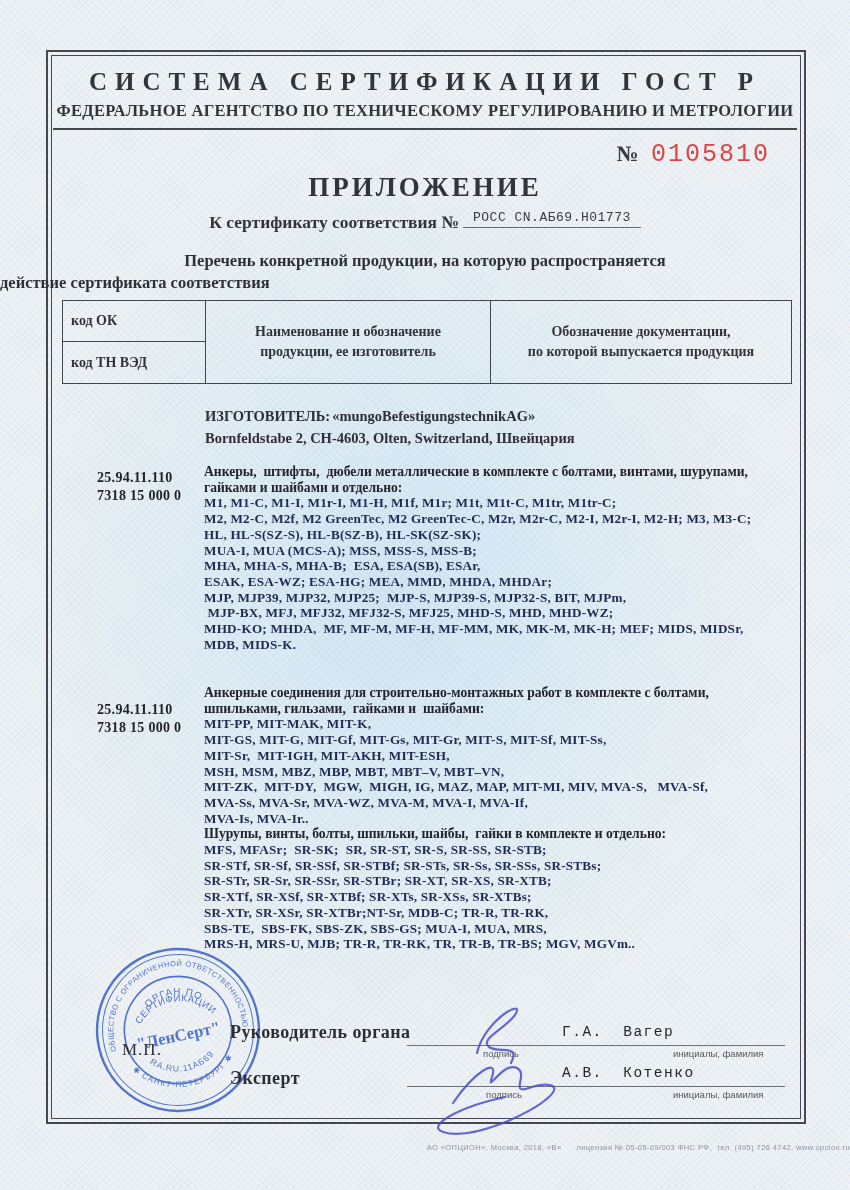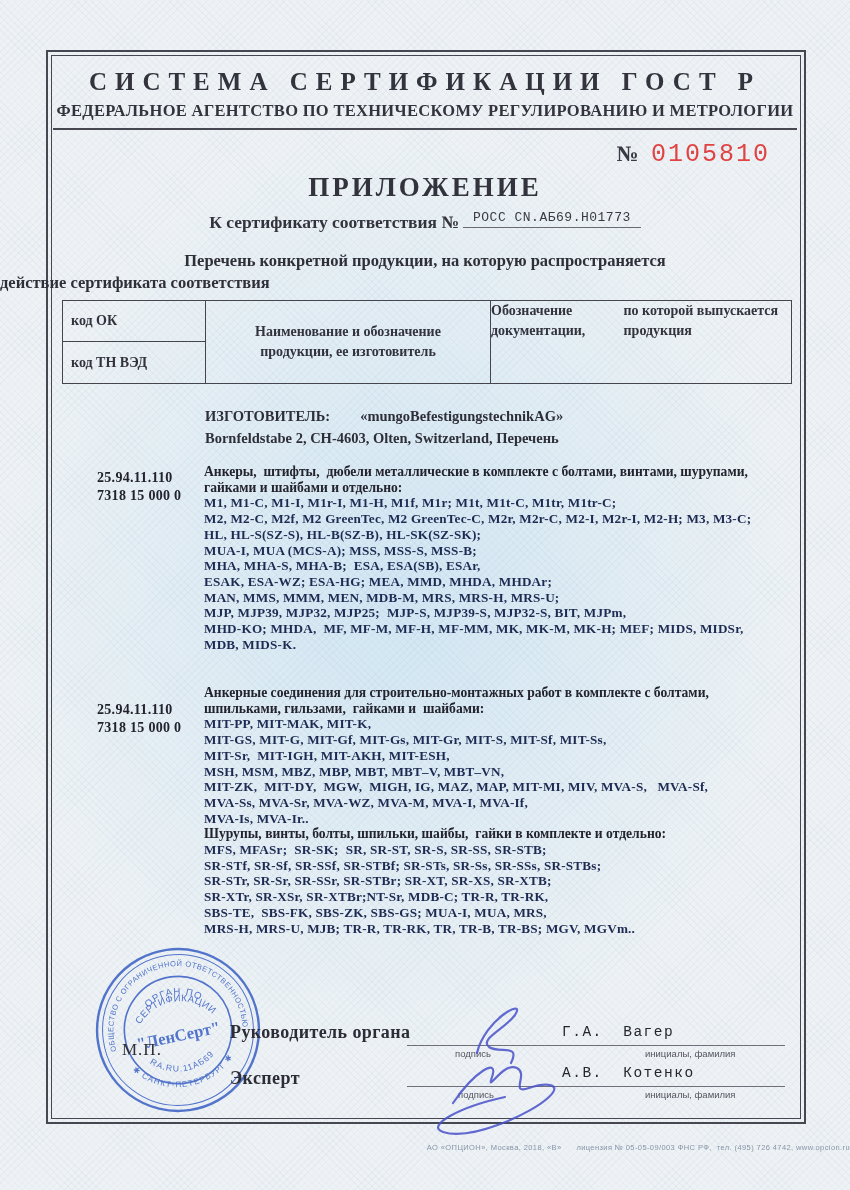--- a/index.html
+++ b/index.html
@@ -26,34 +26,34 @@
     padding:0 10px 2px;transform:translateY(-7px);}
   .subtitle1{position:absolute;top:251px;left:0;width:100%;text-align:center;font-size:16.5px;font-weight:bold;color:#2f2f39;}
   .subtitle2{position:absolute;top:273px;left:0;width:100%;text-align:left;font-size:16.5px;font-weight:bold;color:#2f2f39;}
   .ptable{position:absolute;left:62px;top:300px;width:728px;height:82px;border:1.3px solid #45454e;font-size:14px;font-weight:bold;color:#33333d;}
   .t-col1{position:absolute;left:0;top:0;width:142px;height:100%;border-right:1.3px solid #45454e;}
   .t-col1 .cell{height:41px;display:flex;align-items:center;padding-left:8px;box-sizing:border-box;}
   .t-col1 .cell.top{border-bottom:1.3px solid #45454e;}
   .t-col2{position:absolute;left:143px;top:0;width:284px;height:100%;border-right:1.3px solid #45454e;
     display:flex;flex-direction:column;justify-content:center;text-align:center;line-height:20px;}
   .t-col3{position:absolute;left:428px;top:0;width:300px;height:100%;
-    display:flex;flex-direction:row;justify-content:center;line-height:20px;}
+    display:flex;flex-direction:column;justify-content:center;text-align:center;line-height:20px;}
   .manu1{position:absolute;left:205px;top:408px;font-size:14.5px;font-weight:bold;color:#2e2e38;white-space:pre;}
-  .manu1 .mv{margin-left:30px;font-family:Liberation Serif, serif;}
+  .manu1 .mv{margin-left:2px;font-family:Liberation Serif, serif;}
   .manu2{position:absolute;left:205px;top:430px;font-size:14.5px;font-weight:bold;color:#2e2e38;}
   .okcode{position:absolute;left:77px;font-size:14px;font-weight:bold;color:#23232e;letter-spacing:.3px;white-space:pre;margin-left:20px;}
   .block-lines{position:absolute;left:204px;width:592px;}
   .block-lines div{white-space:pre;font-weight:bold;line-height:15.7px;}
   .block-lines div.ru{font-size:13.6px;color:#23232e;}
   .block-lines div.code{font-size:13.2px;color:#1d2a52;letter-spacing:.2px;}
   .stamp{position:absolute;left:92px;top:944px;width:172px;height:172px;transform:rotate(-8deg);opacity:.88;}
   .mp{position:absolute;left:122px;top:1040px;font-size:17px;letter-spacing:1px;color:#2f2f38;}
   .role{position:absolute;left:230px;font-size:18px;font-weight:bold;letter-spacing:.4px;color:#2d2d37;}
   .sig-line{position:absolute;border-top:1px solid #70707a;}
-  .tiny-label{position:absolute;font-size:9.5px;color:#55555f;font-family:"Liberation Sans","DejaVu Sans",sans-serif;}
+  .tiny-label{position:absolute;font-size:9.5px;color:#55555f;font-family:"Liberation Sans","DejaVu Sans",sans-serif;margin-left:28px;}
   .sig-name{position:absolute;font-family:"Liberation Mono","DejaVu Sans Mono",monospace;font-size:14.5px;letter-spacing:1.5px;color:#26262e;white-space:pre;}
   .sigs{position:absolute;left:405px;top:985px;width:270px;height:165px;}
   .footer{position:absolute;left:0;top:1143px;width:100%;text-align:right;
     font-family:"Liberation Sans","DejaVu Sans",sans-serif;font-size:7.5px;letter-spacing:.4px;color:#8794a8;white-space:pre;}
 </style>
 </head>
 <body>
 
 <div class="page">
 
@@ -90,36 +90,36 @@
       <div>Наименование и обозначение</div>
       <div>продукции, ее изготовитель</div>
     </div>
     <div class="t-col3">
       <div>Обозначение документации,</div>
       <div>по которой выпускается продукция</div>
     </div>
   </div>
 
   <div class="manu1"><span>ИЗГОТОВИТЕЛЬ:</span><span class="mv">«mungoBefestigungstechnikAG»</span></div>
-  <div class="manu2">Bornfeldstabe 2, CH-4603, Olten, Switzerland, Перечень</div>
+  <div class="manu2">Bornfeldstabe 2, CH-4603, Olten, Switzerland, Швейцария</div>
 
   <div class="okcode" style="top:470px;">25.94.11.110</div>
   <div class="okcode" style="top:488px;">7318 15 000 0</div>
   <div class="block-lines" style="top:464px;">
 
   <div class="ru">Анкеры,  штифты,  дюбели металлические в комплекте с болтами, винтами, шурупами,</div>
       <div class="ru">гайками и шайбами и отдельно:</div>
       <div class="code">M1, M1-C, M1-I, M1r-I, M1-H, M1f, M1r; M1t, M1t-C, M1tr, M1tr-C;</div>
       <div class="code">M2, M2-C, M2f, M2 GreenTec, M2 GreenTec-C, M2r, M2r-C, M2-I, M2r-I, M2-H; M3, M3-C;</div>
       <div class="code">HL, HL-S(SZ-S), HL-B(SZ-B), HL-SK(SZ-SK);</div>
       <div class="code">MUA-I, MUA (MCS-A); MSS, MSS-S, MSS-B;</div>
       <div class="code">MHA, MHA-S, MHA-B;  ESA, ESA(SB), ESAr,</div>
       <div class="code">ESAK, ESA-WZ; ESA-HG; MEA, MMD, MHDA, MHDAr;</div>
-      <div class="code">MAN, MMS, MMM, MEN, MDB-M, MRS, MRS-H, MRS-U;</div>
       <div class="code">MJP, MJP39, MJP32, MJP25;  MJP-S, MJP39-S, MJP32-S, BIT, MJPm,</div>
+      <div class="code"> MJP-BX, MFJ, MFJ32, MFJ32-S, MFJ25, MHD-S, MHD, MHD-WZ;</div>
       <div class="code">MHD-KO; MHDA,  MF, MF-M, MF-H, MF-MM, MK, MK-M, MK-H; MEF; MIDS, MIDSr,</div>
       <div class="code">MDB, MIDS-K.</div>
     </div>
 
   <div class="okcode" style="top:702px;">25.94.11.110</div>
   <div class="okcode" style="top:720px;">7318 15 000 0</div>
   <div class="block-lines" style="top:685px;">
 
   <div class="ru">Анкерные соединения для строительно-монтажных работ в комплекте с болтами,</div>
       <div class="ru">шпильками, гильзами,  гайками и  шайбами:</div>
@@ -127,20 +127,21 @@
       <div class="code">MIT-GS, MIT-G, MIT-Gf, MIT-Gs, MIT-Gr, MIT-S, MIT-Sf, MIT-Ss,</div>
       <div class="code">MIT-Sr,  MIT-IGH, MIT-AKH, MIT-ESH,</div>
       <div class="code">MSH, MSM, MBZ, MBP, MBT, MBT–V, MBT–VN,</div>
       <div class="code">MIT-ZK,  MIT-DY,  MGW,  MIGH, IG, MAZ, MAP, MIT-MI, MIV, MVA-S,   MVA-Sf,</div>
       <div class="code">MVA-Ss, MVA-Sr, MVA-WZ, MVA-M, MVA-I, MVA-If,</div>
       <div class="code">MVA-Is, MVA-Ir..</div>
       <div class="ru">Шурупы, винты, болты, шпильки, шайбы,  гайки в комплекте и отдельно:</div>
       <div class="code">MFS, MFASr;  SR-SK;  SR, SR-ST, SR-S, SR-SS, SR-STB;</div>
       <div class="code">SR-STf, SR-Sf, SR-SSf, SR-STBf; SR-STs, SR-Ss, SR-SSs, SR-STBs;</div>
       <div class="code">SR-STr, SR-Sr, SR-SSr, SR-STBr; SR-XT, SR-XS, SR-XTB;</div>
+      <div class="code">SR-XTf, SR-XSf, SR-XTBf; SR-XTs, SR-XSs, SR-XTBs;</div>
       <div class="code">SR-XTr, SR-XSr, SR-XTBr;NT-Sr, MDB-C; TR-R, TR-RK,</div>
       <div class="code">SBS-TE,  SBS-FK, SBS-ZK, SBS-GS; MUA-I, MUA, MRS,</div>
       <div class="code">MRS-H, MRS-U, MJB; TR-R, TR-RK, TR, TR-B, TR-BS; MGV, MGVm..</div>
     </div>
 
   <svg class="stamp" viewBox="0 0 170 170">
     <g fill="none" stroke="#3e63c6">
       <circle cx="85" cy="85" r="80" stroke-width="2.4"></circle>
       <circle cx="85" cy="85" r="74.5" stroke-width="1"></circle>
       <circle cx="85" cy="85" r="53" stroke-width="1.6"></circle>

